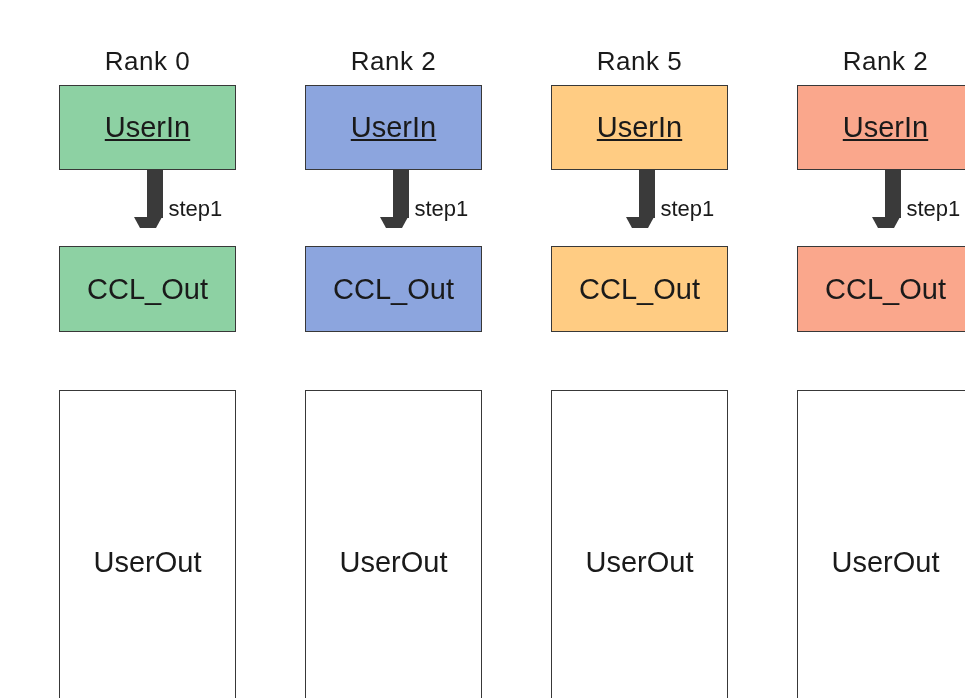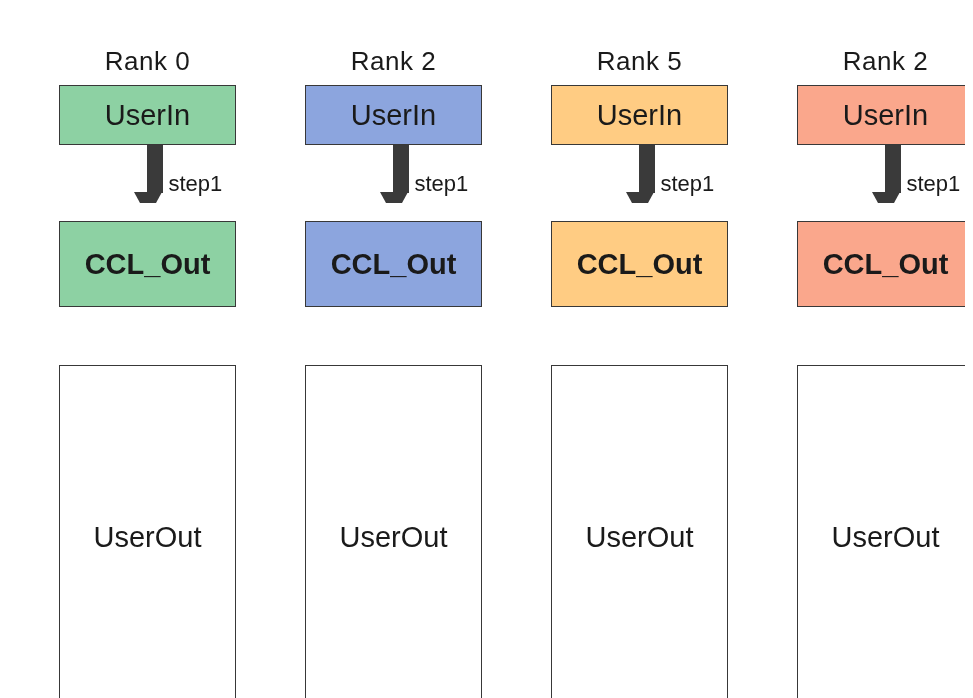--- a/index.html
+++ b/index.html
@@ -42,22 +42,22 @@
   }
   .box {
     width: 100%;
     display: flex;
     align-items: center;
     justify-content: center;
     border: 1.5px solid var(--border);
     font-size: 29px;
     color: var(--text);
   }
-  .user-in  { height: 60px; }
-  .ccl-out  { height: 86px; font-weight: bold; }
+  .user-in  { height: 85px; text-decoration: underline; }
+  .ccl-out  { height: 86px; }
   .user-out {
     height: 345px;
     background: var(--background);
     border-width: 1px;
   }
   .spacer { height: 58px; }
   .arrow-zone {
     position: relative;
     height: 76px;
   }

